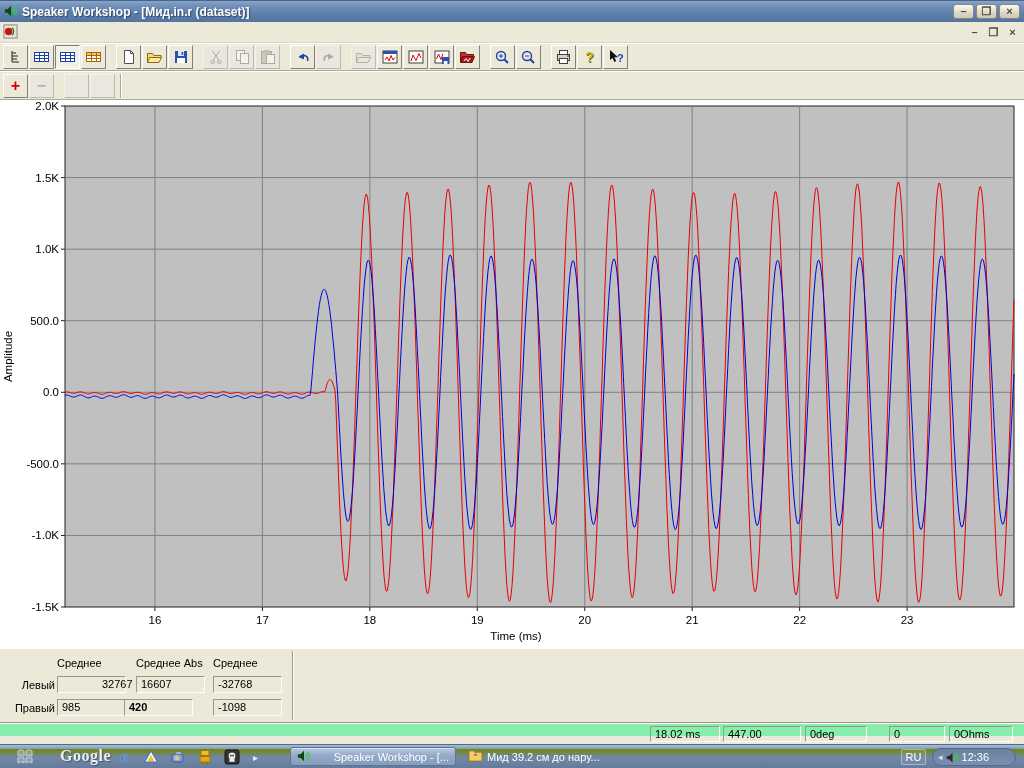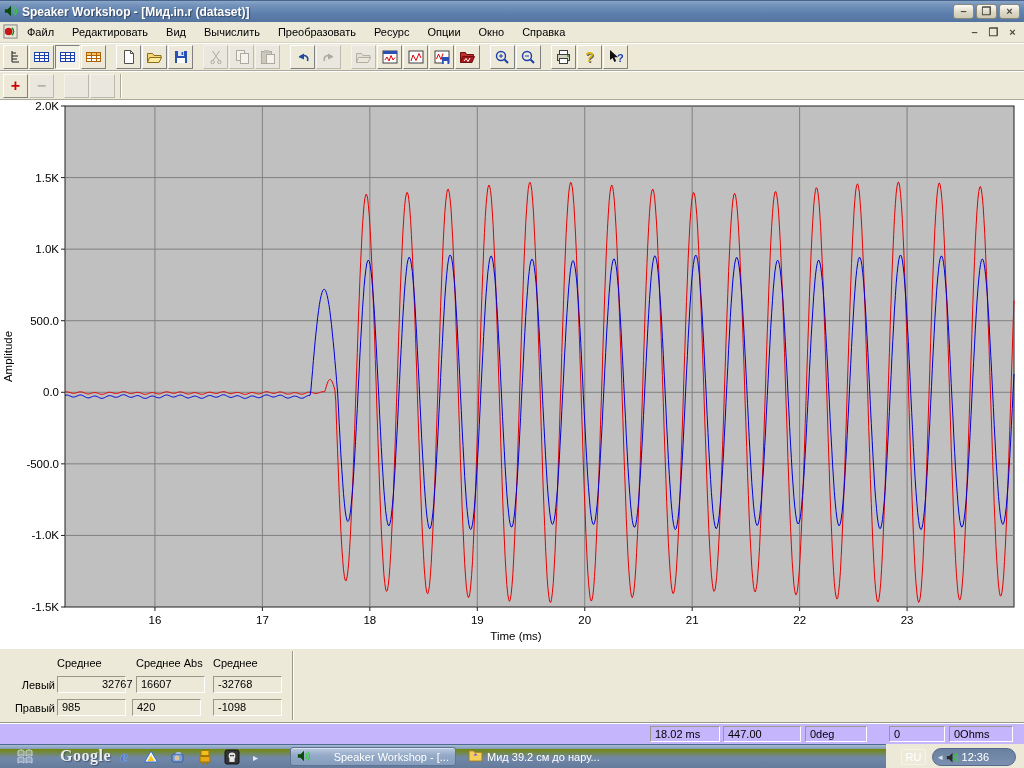--- a/index.html
+++ b/index.html
@@ -46,27 +46,27 @@
   .stats{position:absolute;left:0;top:648px;width:1024px;height:74px;background:#ece9d8;
     border-top:1px solid #fff;}
   .stats .hdr{position:absolute;font-size:11px;color:#000;}
   .stats .rowlab{position:absolute;font-size:11px;color:#000;text-align:right;width:50px;}
   .stats .cell{position:absolute;width:69px;height:17px;border:1px solid;
     border-color:#9a9889 #fff #fff #9a9889;background:#ece9d8;padding:1px 0 0 4px;font-size:11px;color:#000;}
   .stats .vdiv{position:absolute;top:2px;bottom:2px;width:2px;
     border-left:1px solid #9a9889;border-right:1px solid #fff;}
 
   
-  .statusbar{position:absolute;left:0;top:722px;width:1024px;height:22px;background:#c4b5fd;
+  .statusbar{position:absolute;left:0;top:722px;width:1024px;height:14px;background:#86efac;
     border-top:1px solid #9a9889;box-shadow:inset 0 1px 0 #fff;}
   .statusbar .panel{position:absolute;top:3px;height:16px;border:1px solid;
     border-color:#9a9889 #fff #fff #9a9889;padding:1px 0 0 4px;font-size:11px;color:#000;}
 
   
-  .taskbar{position:absolute;left:0;top:744px;width:886px;height:24px;
+  .taskbar{position:absolute;left:0;top:744px;width:1024px;height:24px;
     background:linear-gradient(180deg,#a9bcd6 0%,#8199b8 18%,#71880a 0,#7188a8 55%,#647b9c 100%);
     border-top:1px solid #4c6astrip;border-top:1px solid #4e6b92;color:#fff;}
   .qicon{position:absolute;top:4px;width:16px;height:16px;display:inline-flex;align-items:center;justify-content:center;}
   .task{position:absolute;top:2px;height:19px;display:flex;align-items:center;gap:4px;
     font-size:11px;color:#fff;padding:0 6px;white-space:nowrap;overflow:hidden;}
   .task.active{background:linear-gradient(#bac9df,#93a9c7 45%,#879dbd);
     border:1px solid #5f7494;border-radius:3px;color:#fff;box-shadow:inset 0 1px 0 #d7e0ee;justify-content:space-between;}
   .google{position:absolute;left:60px;top:2px;font-family:"Liberation Serif",serif;
     font-weight:bold;font-size:16px;color:#ececec;text-shadow:1px 1px 1px rgba(40,50,70,.55);letter-spacing:.5px;}
   .lang{position:absolute;left:901px;top:4px;width:25px;height:16px;text-align:center;
@@ -91,31 +91,20 @@
     <span class="winbtn">❐</span>
     <span class="winbtn">×</span>
   </div>
 
   <div class="menubar">
     <span id="mdiIcon"><svg width="15" height="15" viewBox="0 0 16 16">
           <rect x="1" y="1" width="14" height="14" fill="#e8e4d8" stroke="#808080"></rect>
           <circle cx="6" cy="8" r="4" fill="#c81414"></circle>
           <path d="M9.5 4c2.5 2 2.5 6 0 8" stroke="#128a12" fill="none" stroke-width="1.4"></path>
         </svg></span>
-    <span id="menus" style="display:flex;">
-        <span class="menu-item">Файл</span>
-        <span class="menu-item">Редактировать</span>
-        <span class="menu-item">Вид</span>
-        <span class="menu-item">Вычислить</span>
-        <span class="menu-item">Преобразовать</span>
-        <span class="menu-item">Ресурс</span>
-        <span class="menu-item">Опции</span>
-        <span class="menu-item">Окно</span>
-        <span class="menu-item">Справка</span>
-      </span>
     <span class="mdi-ctrls">
       <span class="mdi-btn">–</span>
       <span class="mdi-btn">❐</span>
       <span class="mdi-btn">×</span>
     </span>
   </div>
 
   <div class="toolbar" id="toolbar1">
       <span class="tbtn">
         <svg width="16" height="16" viewBox="0 0 16 16">
@@ -337,21 +326,21 @@
   <div class="stats" id="statsPanel">
       <div class="hdr" style="left: 57px; top: 8px;">Среднее</div>
       <div class="hdr" style="left: 136px; top: 8px;">Среднее Abs</div>
       <div class="hdr" style="left: 213px; top: 8px;">Среднее</div>
       <div class="rowlab" style="left: 5px; top: 30px;">Левый</div>
       <div class="cell" style="left: 57px; top: 27px; padding-left: 44px;">32767</div>
       <div class="cell" style="left: 136px; top: 27px;">16607</div>
       <div class="cell" style="left: 213px; top: 27px;">-32768</div>
       <div class="rowlab" style="left: 5px; top: 53px;">Правый</div>
       <div class="cell" style="left: 57px; top: 50px;">985</div>
-      <div class="cell" style="left: 132px; top: 50px;">420</div>
+      <div class="cell" style="left: 124px; top: 50px; font-weight: bold;">420</div>
       <div class="cell" style="left: 213px; top: 50px;">-1098</div>
       <div class="vdiv" style="left: 292px;"></div>
     </div>
   <div class="statusbar" id="statusBar">
       <div class="panel" style="left: 650px; width: 70px;">18.02  ms</div>
       <div class="panel" style="left: 723px; width: 78px;">447.00</div>
       <div class="panel" style="left: 805px; width: 62px;">0deg</div>
       <div class="panel" style="left: 889px; width: 56px;">0</div>
       <div class="panel" style="left: 949px; width: 64px;">0Ohms</div>
     </div>

